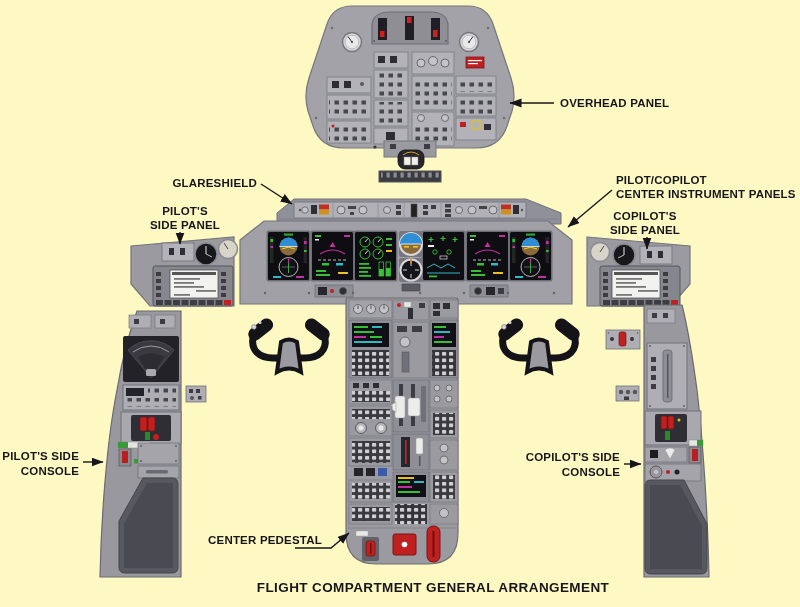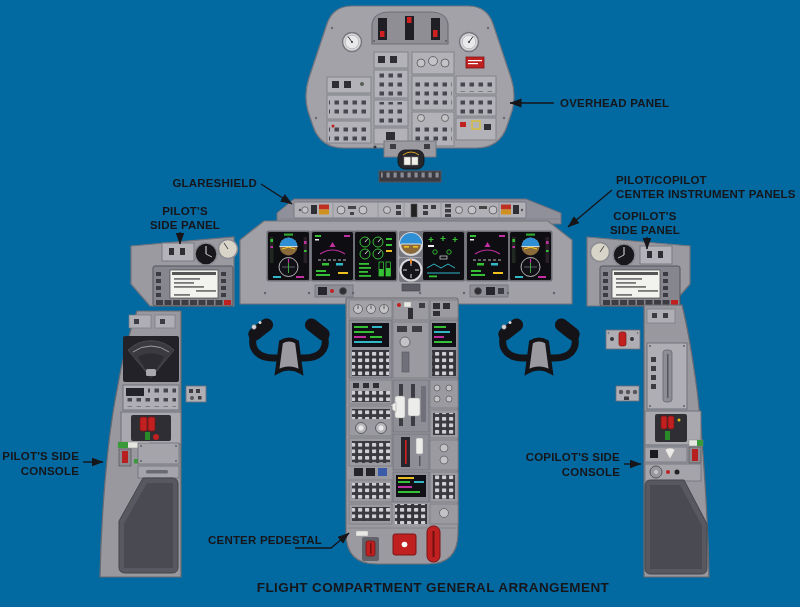--- a/index.html
+++ b/index.html
@@ -1,16 +1,16 @@
 <!DOCTYPE html>
 <html><head>
 <meta charset="utf-8">
 <style>
   html,body{margin:0;padding:0;background:#ffffff;}
-  .stage{position:relative;width:800px;height:607px;background:#0369a1;overflow:hidden;
+  .stage{position:relative;width:800px;height:607px;background:#fef9c3;overflow:hidden;
          font-family:"Liberation Sans",sans-serif;}
   svg{display:block;}
   text{font-family:"Liberation Sans",sans-serif;font-weight:700;fill:#16161a;}
   .callout{font-size:11.5px;letter-spacing:.2px;}
   .title{font-size:13.5px;letter-spacing:.4px;}
   .leader{stroke:#16161a;stroke-width:1.4;fill:none;}
 </style>
 </head>
 <body>
 

